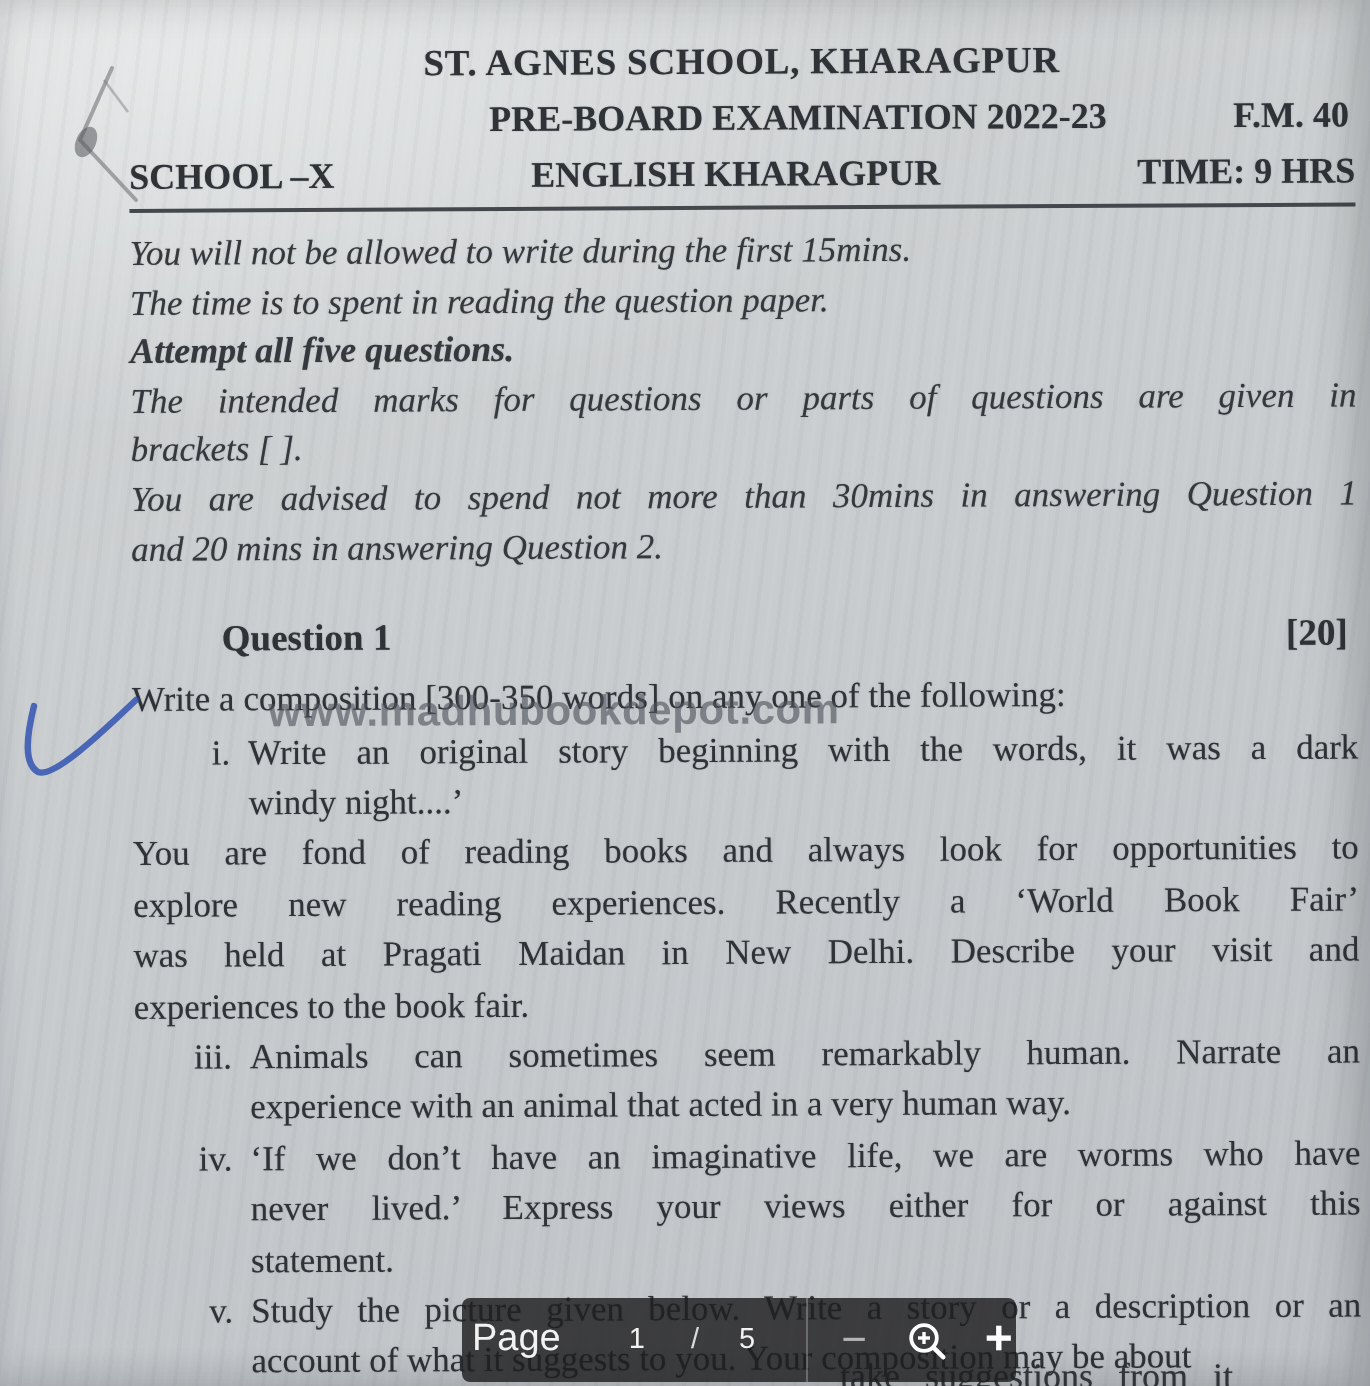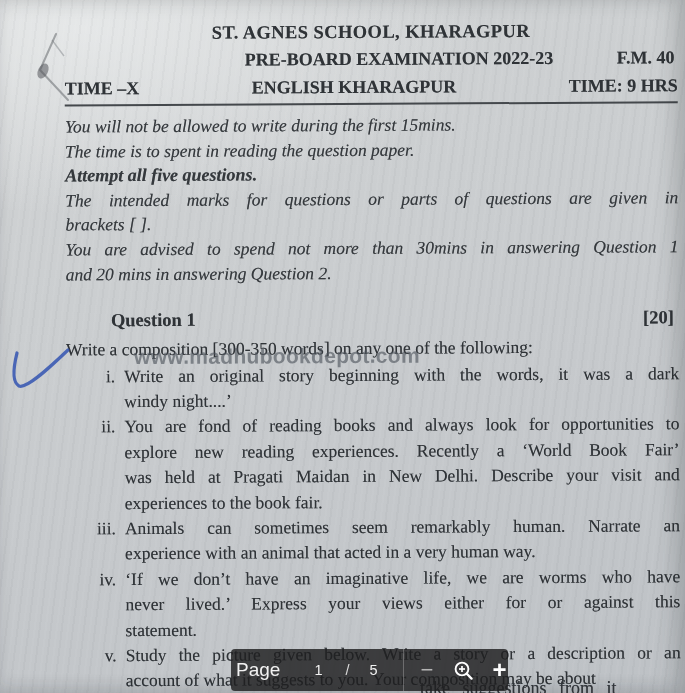--- a/index.html
+++ b/index.html
@@ -90,21 +90,21 @@
 <div class="content">
 
   <div class="h1">ST. AGNES SCHOOL, KHARAGPUR</div>
 
   <div class="h2row">
     <span class="exam">PRE-BOARD EXAMINATION 2022-23</span>
     <span class="fm">F.M. 40</span>
   </div>
 
   <div class="h3row">
-    <span>TIME –X</span>
+    <span>SCHOOL –X</span>
     <span>ENGLISH KHARAGPUR</span>
     <span>TIME: 9 HRS</span>
   </div>
 
   <div class="pre">
     <div>You will not be allowed to write during the first 15mins.</div>
     <div>The time is to spent in reading the question paper.</div>
     <div class="boldline">Attempt all five questions.</div>
     <div class="jline">The intended marks for questions or parts of questions are given in</div>
     <div class="lline">brackets [ ].</div>
@@ -126,21 +126,20 @@
 
     <div class="item">
       <span class="num">i.</span>
       <span class="body">
         <div class="jline">Write an original story beginning with the words, it was a dark</div>
         <div class="lline">windy night....’</div>
       </span>
     </div>
 
     <div class="item">
-      <span class="num">ii.</span>
       <span class="body">
         <div class="jline">You are fond of reading books and always look for opportunities to</div>
         <div class="jline">explore new reading experiences. Recently a ‘World Book Fair’</div>
         <div class="jline">was held at Pragati Maidan in New Delhi. Describe your visit and</div>
         <div class="lline">experiences to the book fair.</div>
       </span>
     </div>
 
     <div class="item">
       <span class="num">iii.</span>

